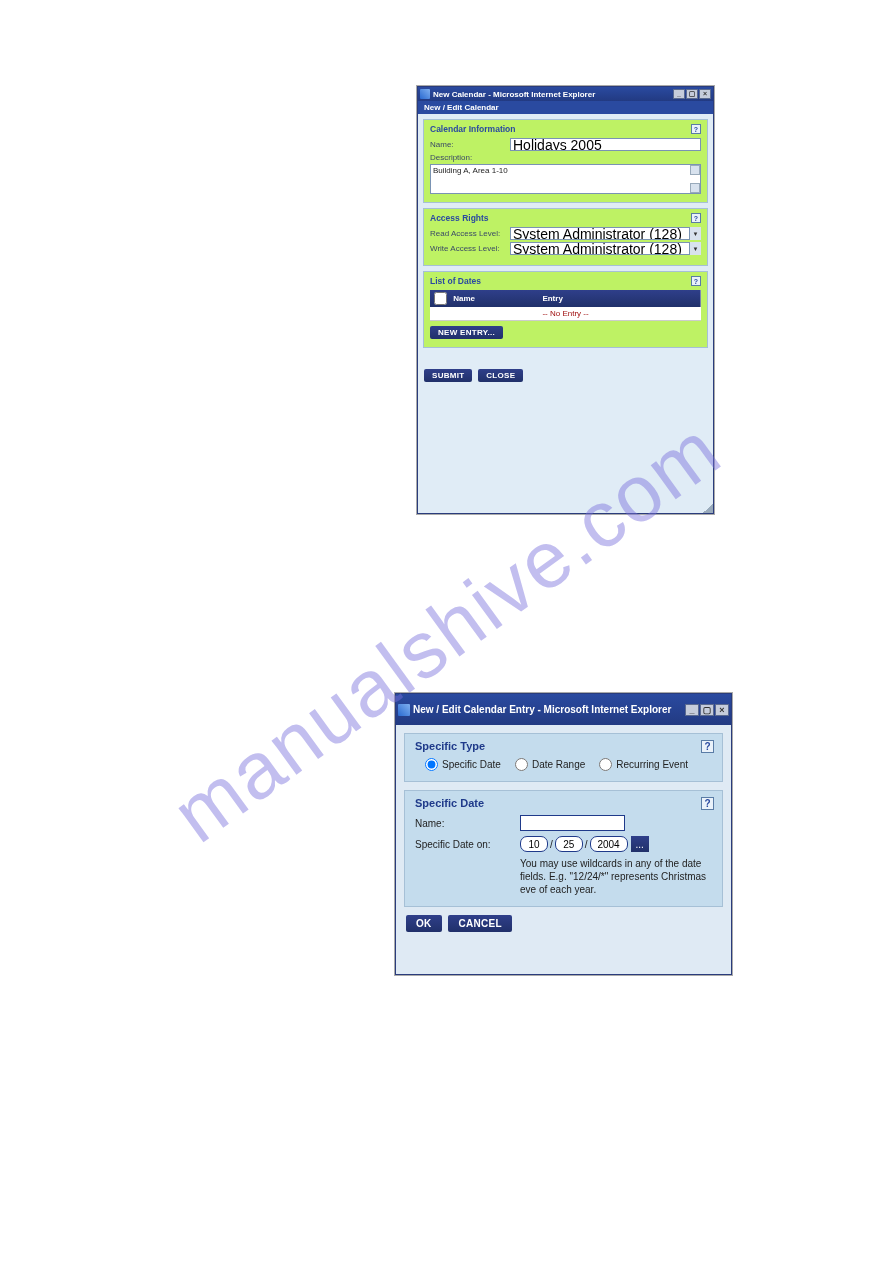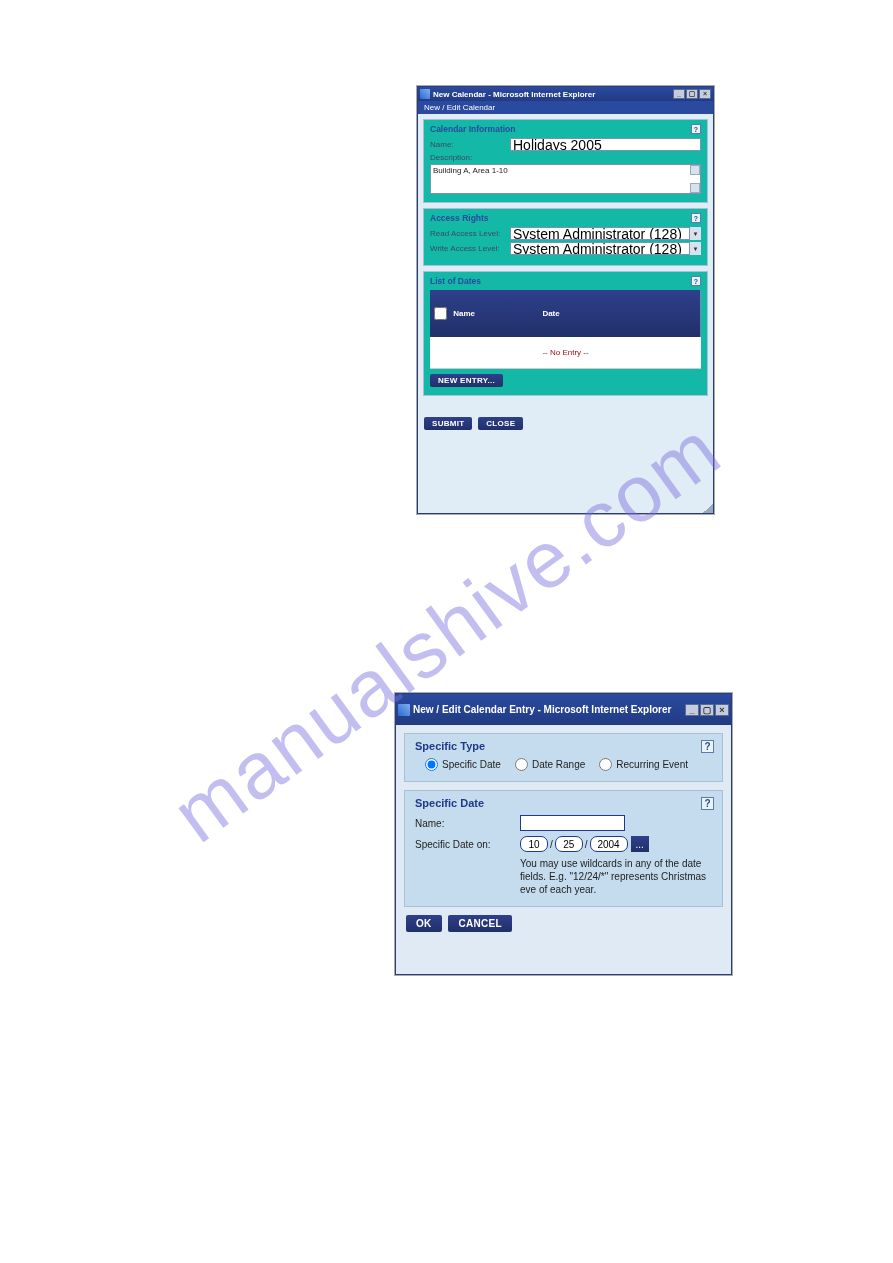--- a/index.html
+++ b/index.html
@@ -58,27 +58,27 @@
     width: 12px; height: 10px;
     background: #c5ccdb; border:1px solid #5a6a90;
     font-size:7px; line-height:8px; text-align:center; color:#333;
     cursor:pointer;
   }
   .subheader {
     height: 13px;
     background: #2a4aa0;
     color:#fff;
     font-size: 8px;
-    font-weight:normal;
+    font-weight:bold;
     padding: 0 6px;
     line-height:13px;
   }
   .panel {
     margin: 5px;
-    background: #14b8a6;
+    background: #bef264;
     border: 1px solid #a6c0d6;
     padding: 4px 6px 8px 6px;
     position: relative;
   }
   .panel-title {
     color: #2a4aa0;
     font-weight: bold;
     font-size: 8.5px;
     margin-bottom: 4px;
   }
@@ -127,28 +127,28 @@
     border-collapse:collapse;
     background:#fff;
     margin-top:2px;
   }
   .list-table thead tr {
     background: linear-gradient(#2f3f8a,#20306a);
     color:#fff;
     font-size:8px;
     font-weight:bold;
   }
-  .list-table th { padding:17px 4px; text-align:left; }
+  .list-table th { padding:2px 4px; text-align:left; }
   .list-table th.name-col { width:40%; }
   .list-table th input[type=checkbox]{ margin-right:4px; vertical-align:middle;}
   .no-entry {
     text-align:center;
     color:#a01010;
     font-size:8px;
-    padding:11px;
+    padding:2px;
     border-bottom:1px solid #ccc;
   }
   .pill-btn {
     display:inline-block;
     background: linear-gradient(#2f3f8a,#20306a);
     color:#fff;
     font-size:8px;
     font-weight:bold;
     padding:2px 8px;
     border-radius:2px;
@@ -315,21 +315,21 @@
   <div class="panel">
     <div class="help-icon">?</div>
     <div class="panel-title">List of Dates</div>
     <table class="list-table">
       <thead>
         <tr>
           <th class="name-col">
             <input type="checkbox" style="">
             <span>Name</span>
           </th>
-          <th>Date</th>
+          <th>Entry</th>
         </tr>
       </thead>
       <tbody>
         <tr>
             <td colspan="2" class="no-entry">-- No Entry --</td>
           </tr>
       </tbody>
     </table>
     <button class="pill-btn">NEW ENTRY...</button>
   </div>

